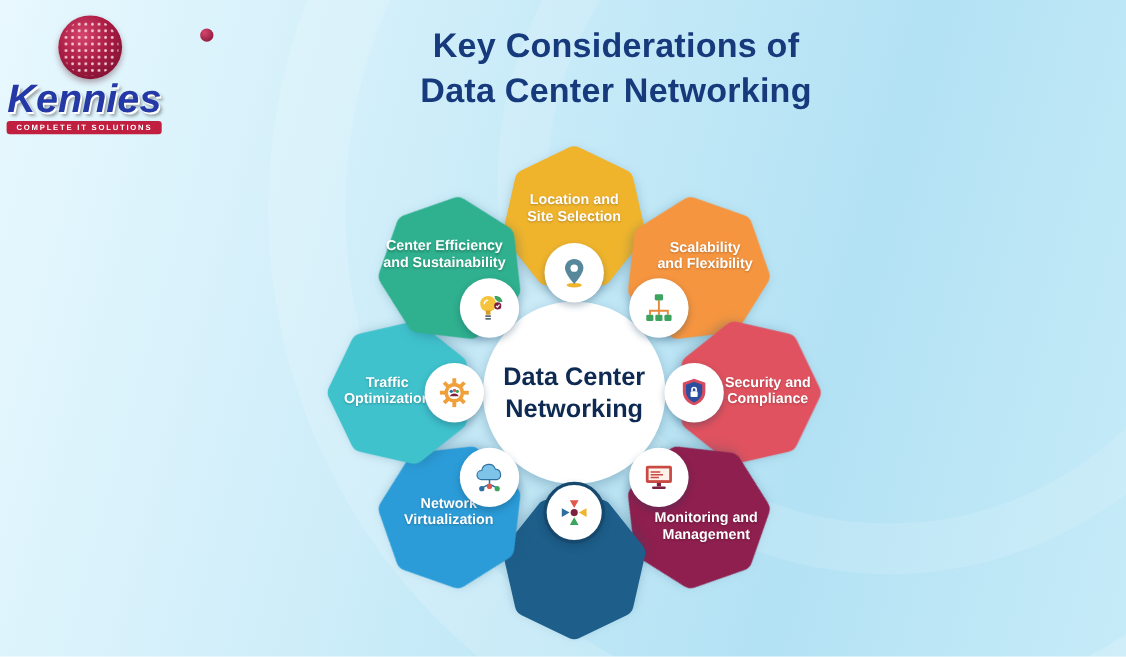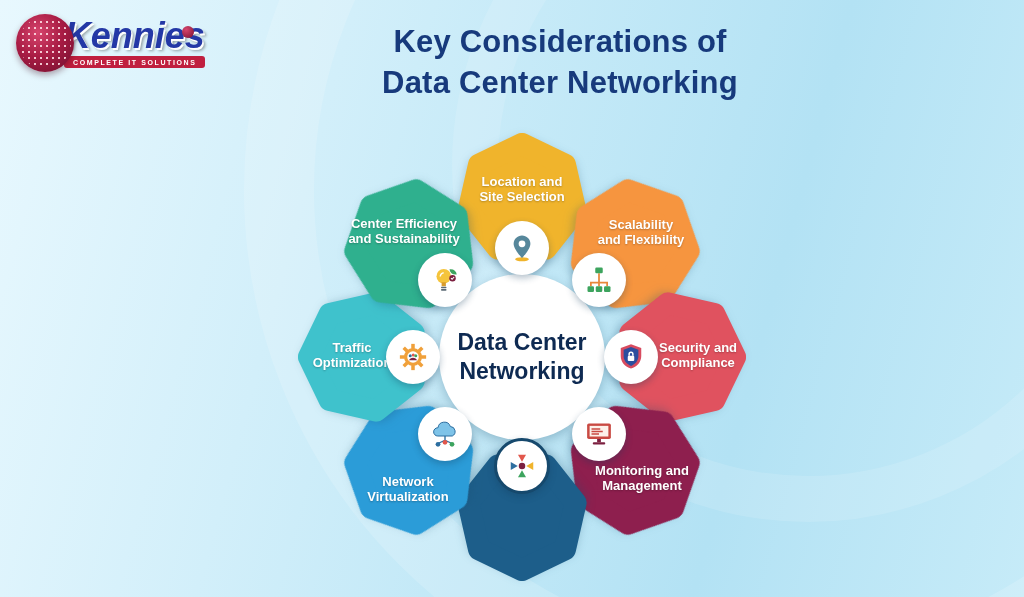--- a/index.html
+++ b/index.html
@@ -6,21 +6,21 @@
   body{font-family:"Liberation Sans", sans-serif;}
   .stage{
     position:relative;width:1024px;height:597px;overflow:hidden;
     background:linear-gradient(105deg,#e8f8fe 0%,#d2effa 30%,#b3e2f4 72%,#c6ebf8 100%);
   }
   .bg-arc{position:absolute;border-radius:50%;pointer-events:none;}
   .arc1{width:920px;height:920px;right:-280px;top:-340px;border:70px solid rgba(255,255,255,.16);}
   .arc2{width:620px;height:620px;right:-140px;top:-190px;border:46px solid rgba(255,255,255,.13);}
 
   
-  .logo{position:absolute;left:16px;top:14px;display:flex;align-items:center;z-index:5;}
+  .logo{position:absolute;left:16px;top:14px;display:flex;align-items:center;z-index:5;flex-direction:column;}
   .globe{width:58px;height:58px;border-radius:50%;flex:0 0 auto;
     background:radial-gradient(circle at 38% 32%,#d6456d 0%,#a91c44 45%,#6d0e2c 100%);
     position:relative;box-shadow:0 3px 6px rgba(60,0,20,.35);}
   .globe::after{content:"";position:absolute;inset:3px;border-radius:50%;
     background-image:radial-gradient(rgba(255,228,234,.85) 1px,transparent 1.5px);
     background-size:6px 6px;background-position:1px 2px;}
   .logo-text{margin-left:-10px;display:flex;flex-direction:column;align-items:center;}
   .brand{font-size:36px;font-weight:bold;font-style:italic;color:#2438a6;line-height:1;
     text-shadow:1.5px 1.5px 0 #fff,3px 3px 3px rgba(0,0,0,.35);}
   .mini-globe{width:12px;height:12px;border-radius:50%;position:absolute;left:166px;top:12px;
@@ -117,21 +117,21 @@
   </div>
 
   <div class="petal-label" style="left:522px;top:189px">Location and
 Site Selection</div>
   <div class="petal-label" style="left:641px;top:232px">Scalability
 and Flexibility</div>
   <div class="petal-label" style="left:698px;top:355px">Security and
 Compliance</div>
   <div class="petal-label" style="left:642px;top:478px">Monitoring and
 Management</div>
-  <div class="petal-label" style="left:408px;top:489px">Network
+  <div class="petal-label" style="left:408px;top:465px">Network
 Virtualization</div>
   <div class="petal-label" style="left:352px;top:355px">Traffic
 Optimization</div>
   <div class="petal-label" style="left:404px;top:231px">Center Efficiency
 and Sustainability</div>
 
   <div class="badge" style="left:522px;top:248px">
     <svg viewBox="0 0 24 24" width="30" height="30">
       <ellipse cx="12" cy="21" rx="5.5" ry="1.6" fill="#f0b42c"></ellipse>
       <path d="M12 2c-3.7 0-6.7 2.9-6.7 6.5C5.3 13 12 20 12 20s6.7-7 6.7-11.5C18.7 4.9 15.7 2 12 2z" fill="#56879b"></path>

